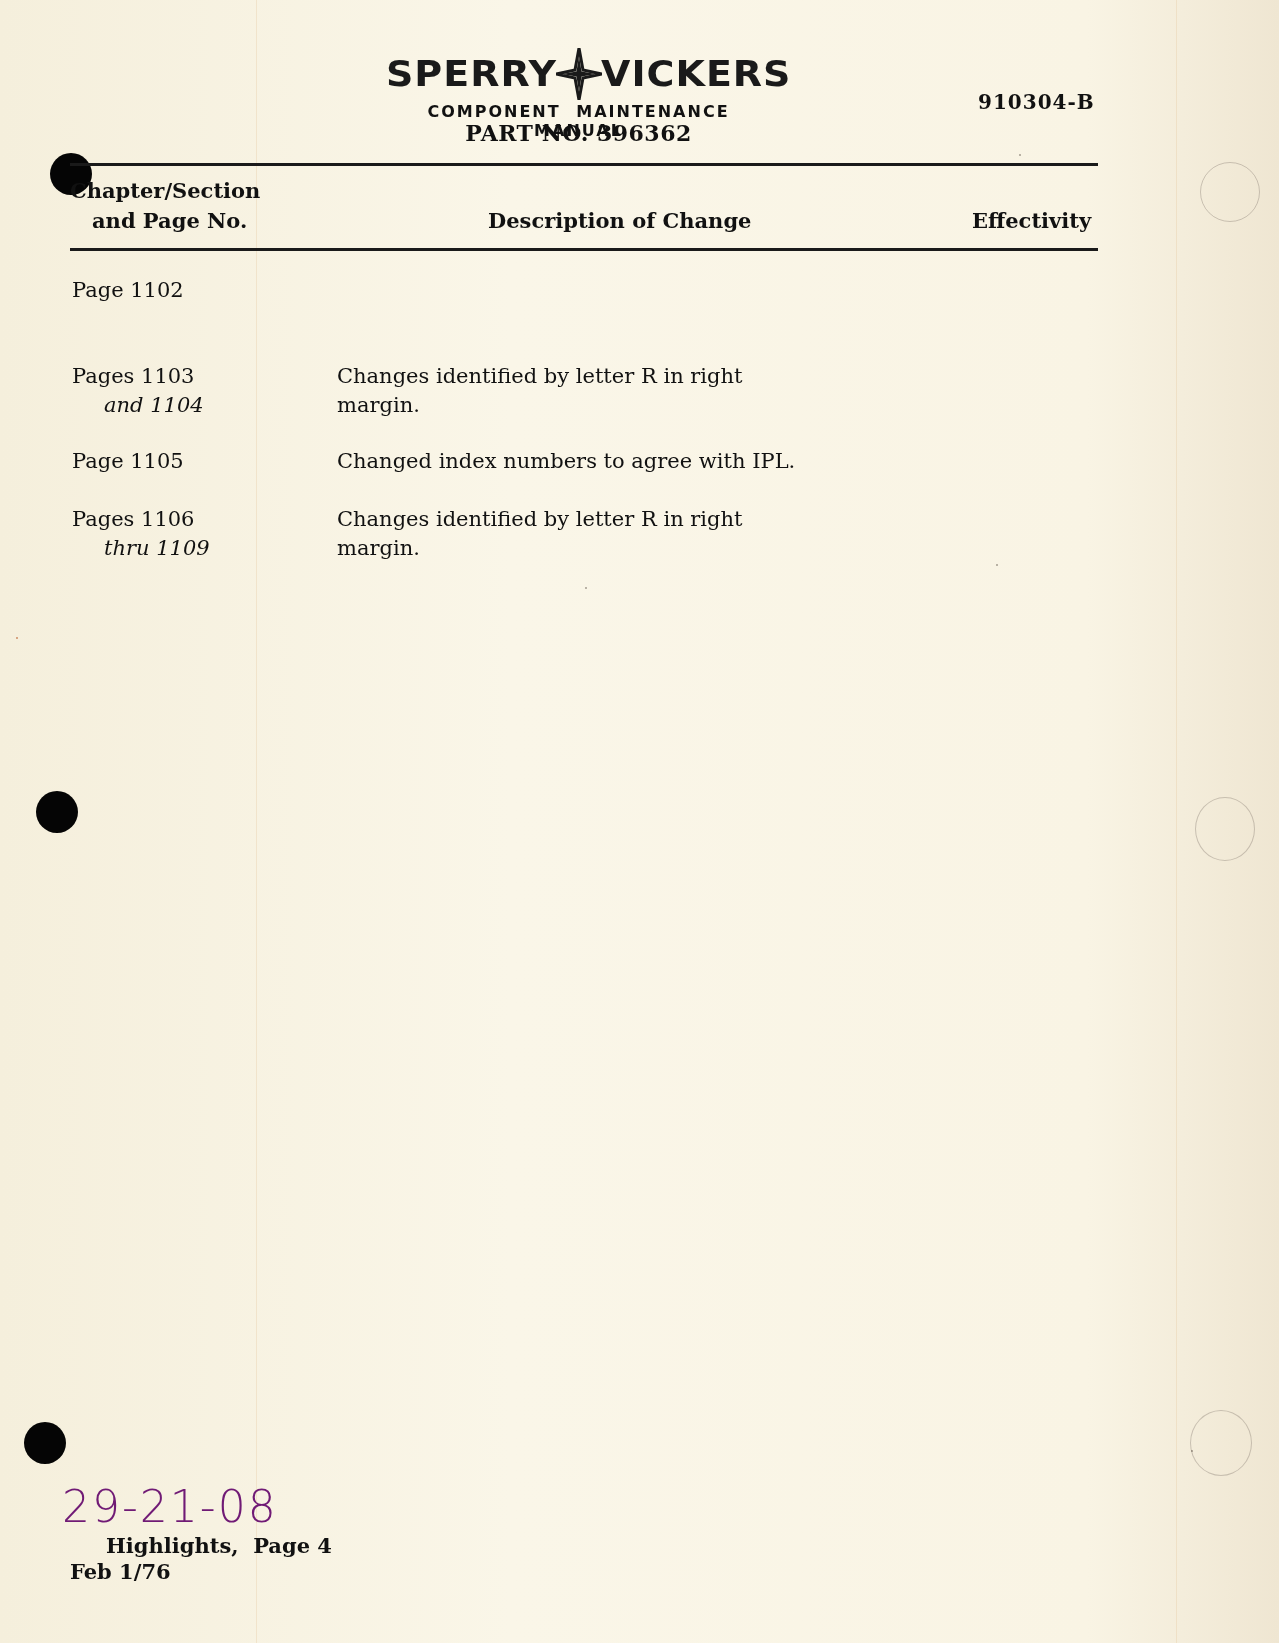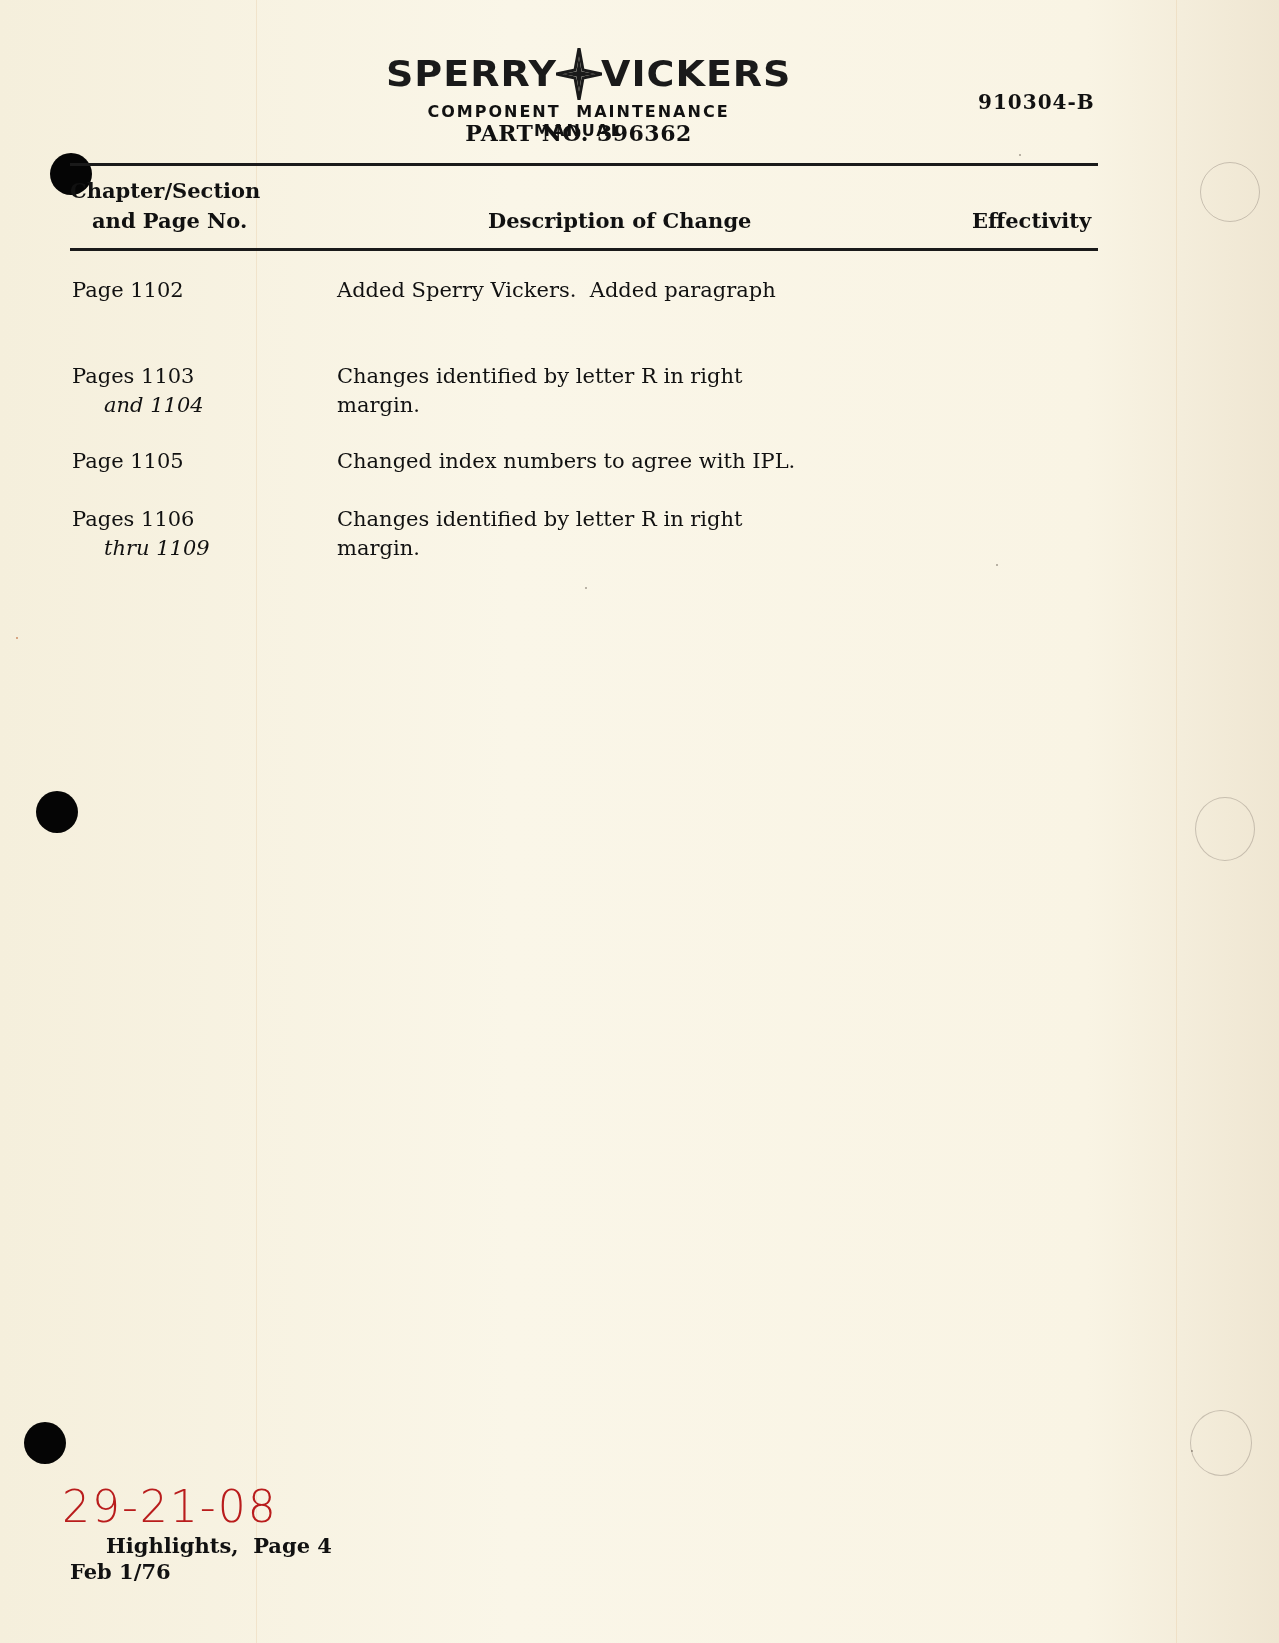--- a/index.html
+++ b/index.html
@@ -147,21 +147,21 @@
     
     .chapter-code {
       position: absolute;
       top: 1482px;
       left: 62px;
       font-family: "DejaVu Sans", sans-serif;
       font-weight: 300;
       font-size: 44px;
       letter-spacing: 2px;
       line-height: 50px;
-      color: #b91c1c;
+      color: #701a75;
     }
     .footer-line {
       position: absolute;
       left: 70px;
       font-size: 21px;
       font-weight: bold;
       line-height: 28px;
     }
     .footer-line.hl { top: 1532px; }
     .footer-line.dt { top: 1558px; }
@@ -217,21 +217,20 @@
 </div>
 <div class="col-head desc">Description of Change</div>
 <div class="col-head eff">Effectivity</div>
 
 <div class="row" style="top:276px;">
   <div class="page-ref">
     <span>Page 1102</span>
     <span class="l2"></span>
   </div>
   <div class="desc-text">
-    <span class="l" style="white-space:pre;">Added Sperry Vickers.  Added paragraph</span>
   </div>
 </div>
 
 <div class="row" style="top:362px;">
   <div class="page-ref">
     <span>Pages 1103</span>
     <span class="l2">and 1104</span>
   </div>
   <div class="desc-text">
     <span class="l">Changes identified by letter R in right</span>

